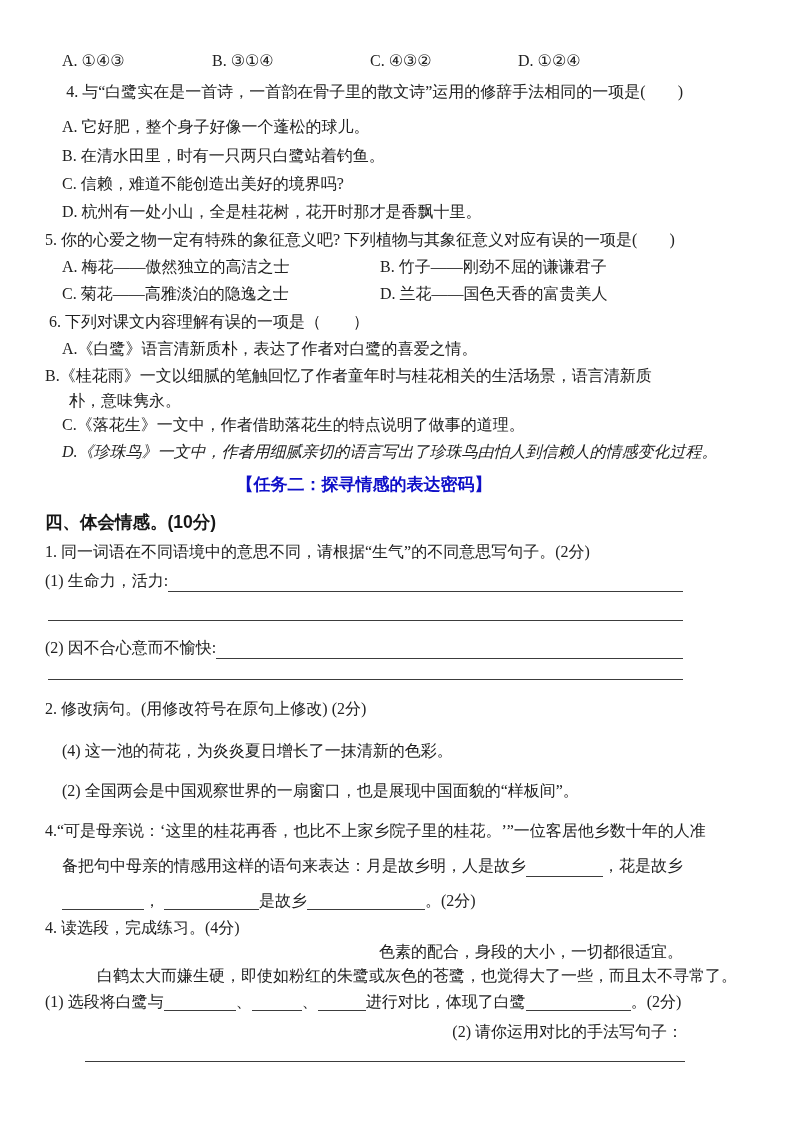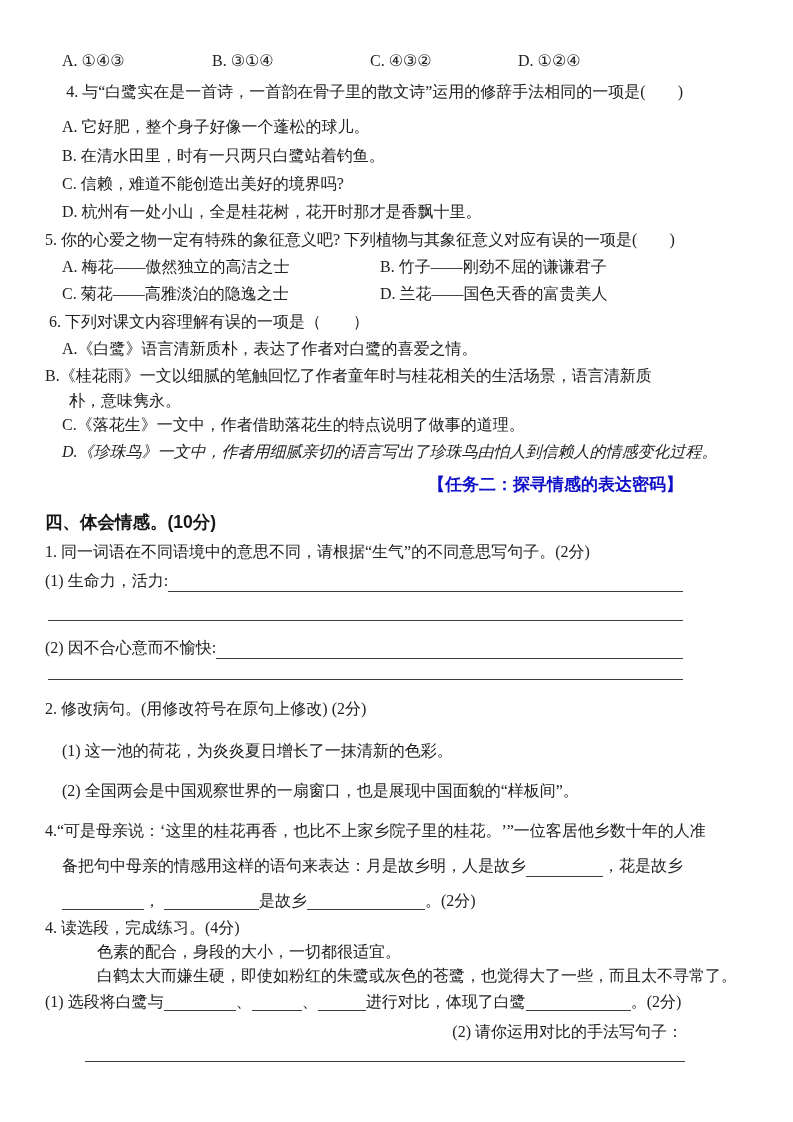--- a/index.html
+++ b/index.html
@@ -13,33 +13,33 @@
     font-size:16px;
     color:#212121;
     overflow:hidden;
   }
   .line { line-height:22px; white-space:nowrap; }
   .opt  { padding-left:17px; }
   .hang { padding-left:24px; text-indent:-24px; white-space:normal; line-height:25px; }
   .grid2 { display:grid; grid-template-columns:318px auto; padding-left:17px; line-height:22px; }
   .optrow { display:grid; grid-template-columns:150px 158px 148px auto; padding-left:17px; line-height:22px; }
   .banner {
-    text-align:right; font-family:"Liberation Sans","DejaVu Sans",sans-serif;
+    text-align:center; font-family:"Liberation Sans","DejaVu Sans",sans-serif;
     font-weight:700; font-size:17px; color:#0f0fc8; line-height:24px;
   }
   .sect-title {
     font-family:"Liberation Sans","DejaVu Sans",sans-serif;
     font-weight:700; font-size:17.5px; color:#161616; line-height:24px;
   }
   .flexline { display:flex; align-items:flex-end; line-height:22px; }
   .flexline > .label { white-space:nowrap; }
   .fill { flex:1; border-bottom:1.5px solid #3c3c3c; height:18px; }
   .blank { display:inline-block; border-bottom:1.5px solid #3c3c3c; height:1px; vertical-align:-4px; }
   .rule { border-bottom:1.5px solid #3c3c3c; height:0; }
-  .indent2 { padding-left:52px; }
+  .indent2 { padding-left:52px;text-align:right; }
   .cont { padding-left:17px; }
 </style>
 </head>
 <body>
 
 <div class="page">
 
   <div class="optrow">
     <span>A. ①④③</span>
     <span>B. ③①④</span>
@@ -79,21 +79,21 @@
     <span class="fill"></span>
   </div>
   <div class="rule" style="margin:28px 0 0 3px;"></div>
   <div class="flexline" style="margin-top:16px;">
     <span class="label">(2) 因不合心意而不愉快: </span>
     <span class="fill"></span>
   </div>
   <div class="rule" style="margin:20px 0 0 3px;"></div>
 
   <p class="line" style="margin:18px 0 0;">2. 修改病句。(用修改符号在原句上修改) (2分)</p>
-  <p class="line cont" style="margin:20px 0 0;">(1) 这一池的荷花，为炎炎夏日增长了一抹清新的色彩。</p>
+  <p class="line cont" style="margin:20px 0 0;">(4) 这一池的荷花，为炎炎夏日增长了一抹清新的色彩。</p>
   <p class="line cont" style="margin:18px 0 0;">(2) 全国两会是中国观察世界的一扇窗口，也是展现中国面貌的“样板间”。</p>
 
   <p class="line" style="margin:18px 0 0;">4.“可是母亲说：‘这里的桂花再香，也比不上家乡院子里的桂花。’”一位客居他乡数十年的人准</p>
   <div class="flexline cont" style="margin-top:13px;">
     <span class="label">备把句中母亲的情感用这样的语句来表达：月是故乡明，人是故乡</span>
       <span class="blank" style="width:112px;"></span>
       <span class="label">，花是故乡</span>
       <span class="fill"></span>
   </div>
   <p class="line cont" style="margin:13px 0 0;">

